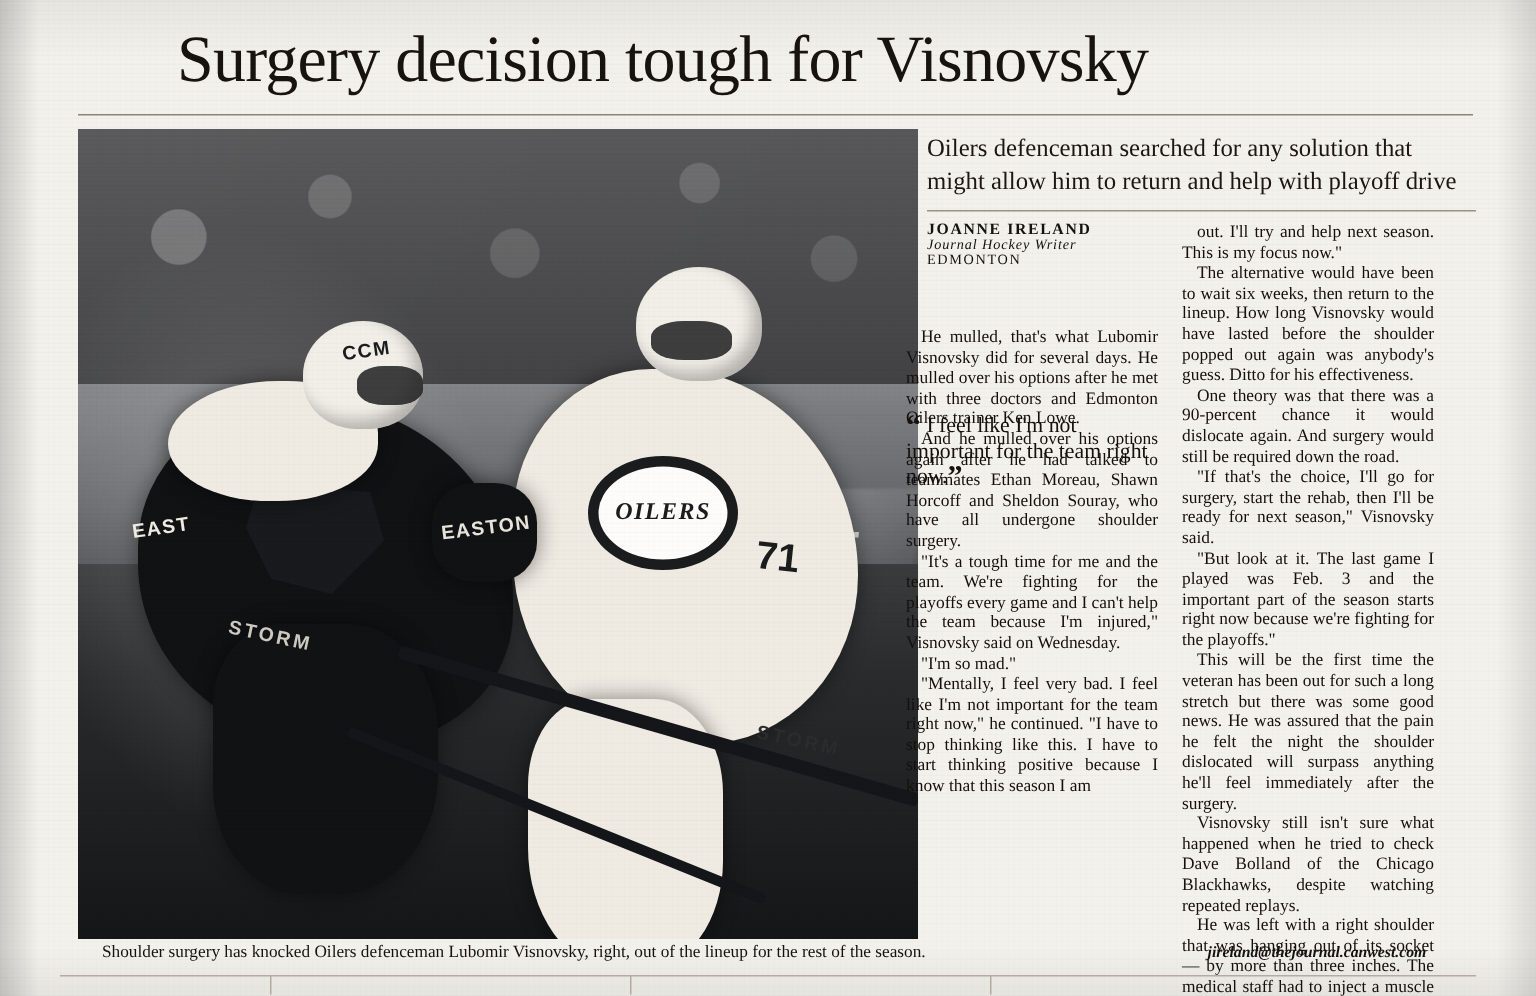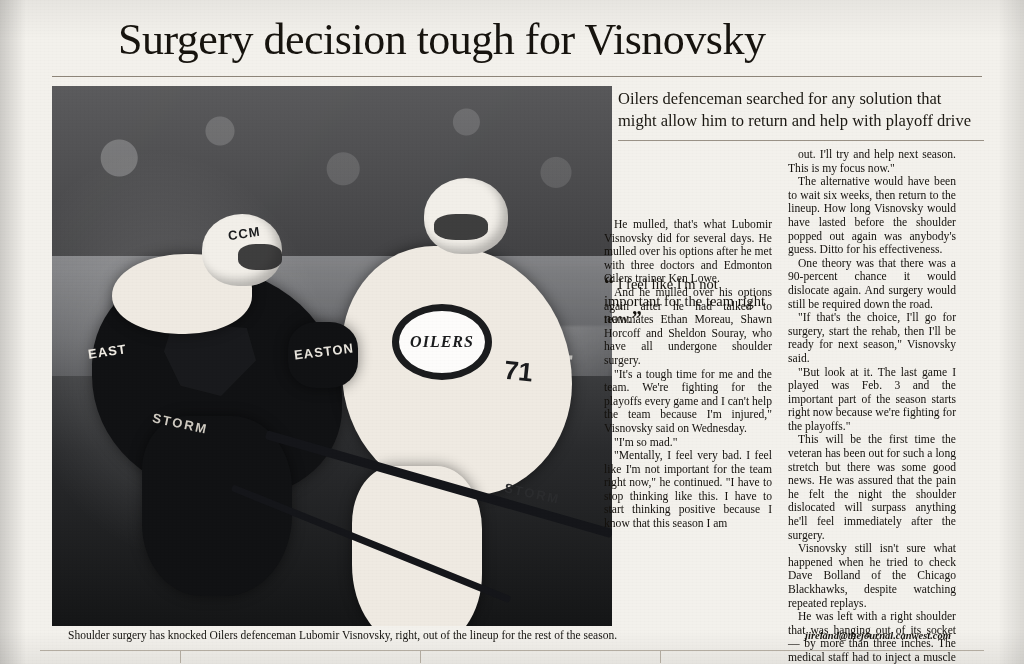--- a/index.html
+++ b/index.html
@@ -364,20 +364,25 @@
     <div class="stick" style="left:180px; top:398px; width:300px; height:7px; transform:rotate(22deg);"></div>
     <div class="brand-storm" style="left:452px; top:400px; color:#2b2c2e;">STORM</div>
 
   </div>
 
   <div class="cutline">Shoulder surgery has knocked Oilers defenceman Lubomir Visnovsky, right, out of the lineup for the rest of the season.</div>
 
   <div class="deck">Oilers defenceman searched for any solution that might allow him to return and help with playoff drive</div>
   <div class="rule-deck"></div>
 
+  <div class="byline">
+    <div class="name">JOANNE IRELAND</div>
+    <div class="title">Journal Hockey Writer</div>
+    <div class="place">EDMONTON</div>
+  </div>
 
   <div class="col col-a">
     <p>He mulled, that's what Lubomir Visnovsky did for several days. He mulled over his options after he met with three doctors and Edmonton Oilers trainer Ken Lowe.</p>
     <p>And he mulled over his options again after he had talked to teammates Ethan Moreau, Shawn Horcoff and Sheldon Souray, who have all undergone shoulder surgery.</p>
     <p>"It's a tough time for me and the team. We're fighting for the playoffs every game and I can't help the team because I'm injured," Visnovsky said on Wednesday.</p>
     <p>"I'm so mad."</p>
     <p>"Mentally, I feel very bad. I feel like I'm not important for the team right now," he continued. "I have to stop thinking like this. I have to start thinking positive because I know that this season I am</p>
   </div>
 
   <div class="col col-b">

